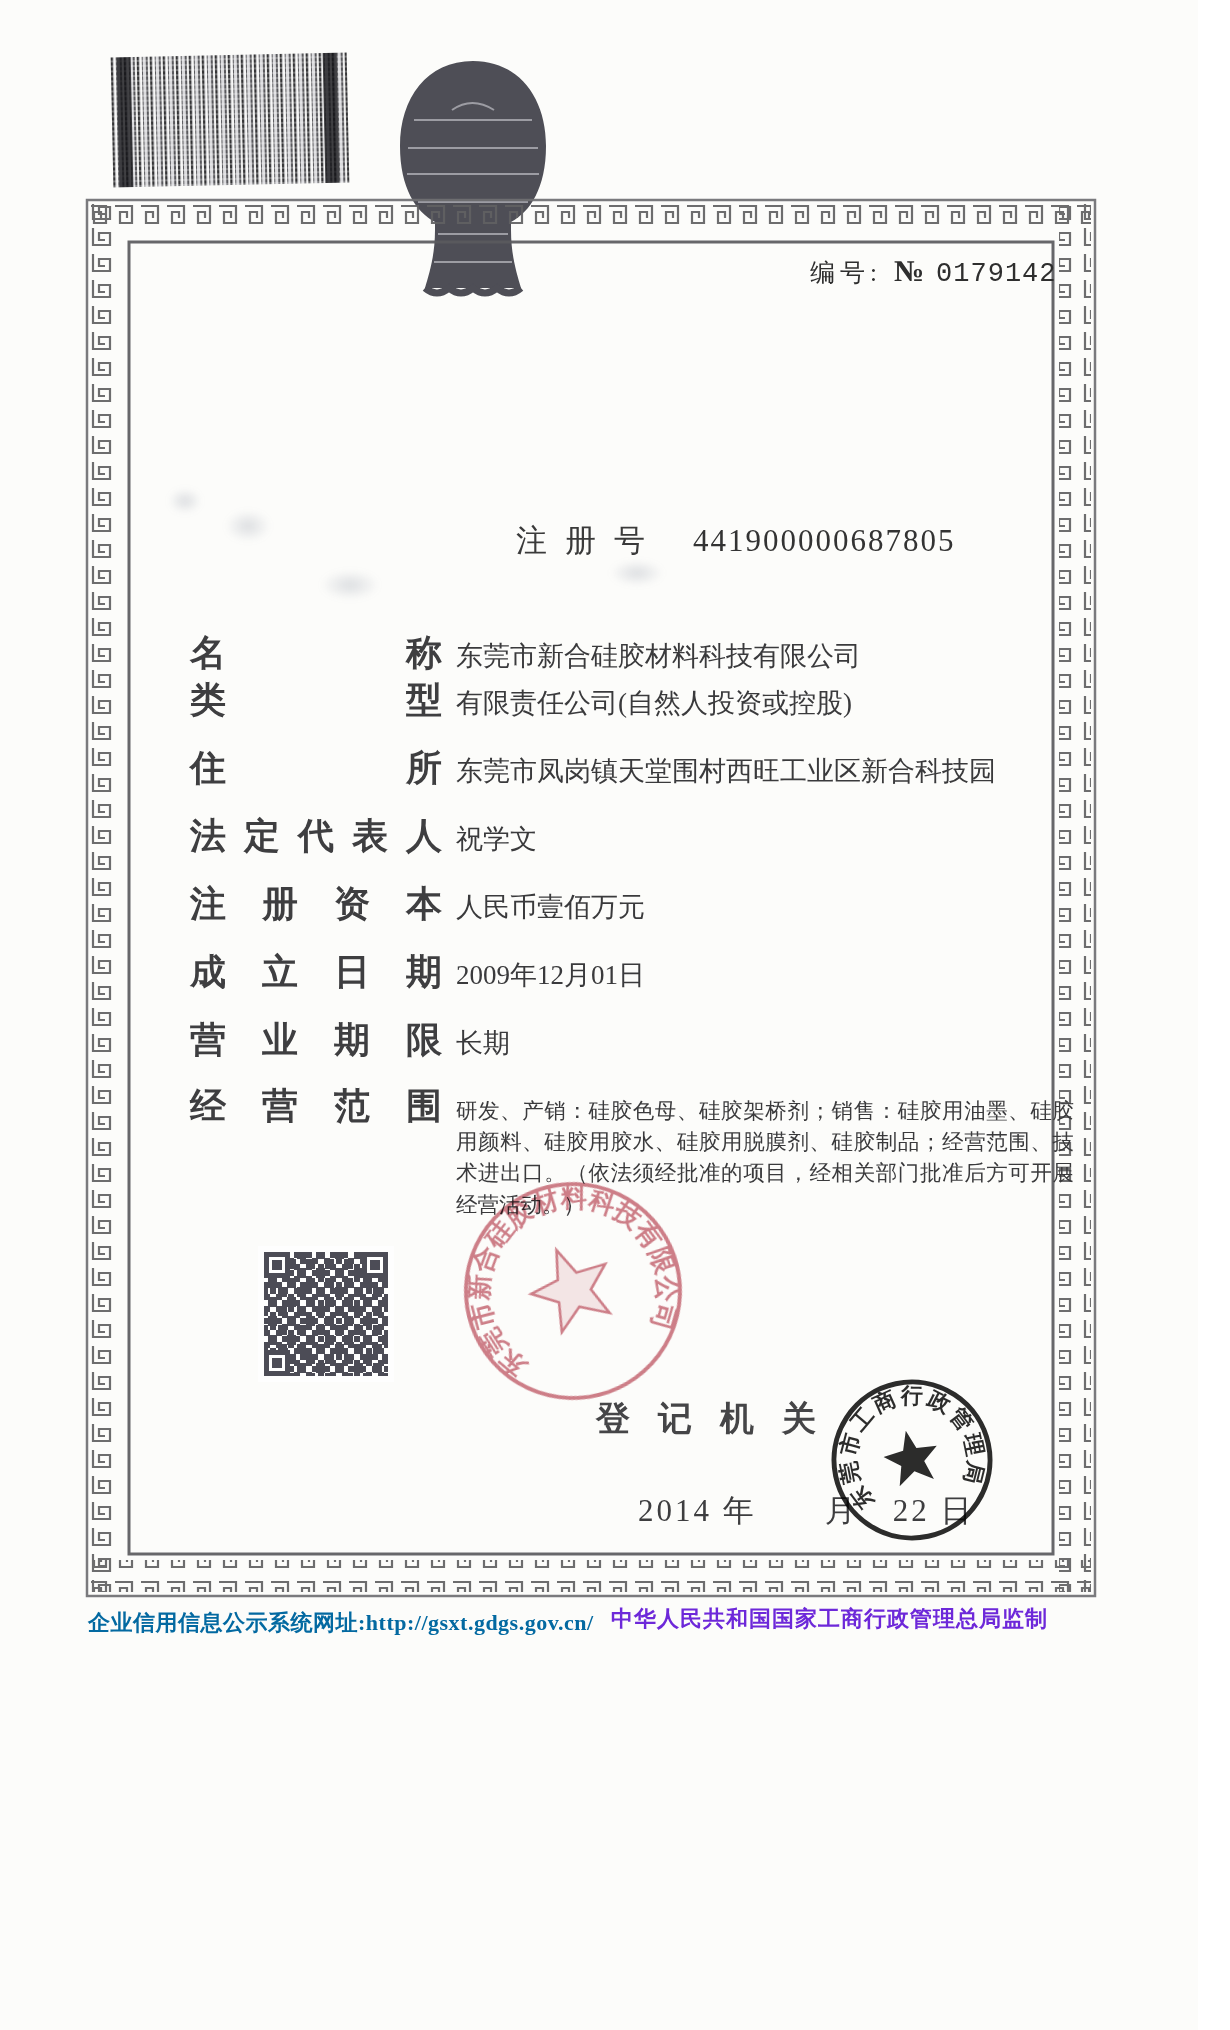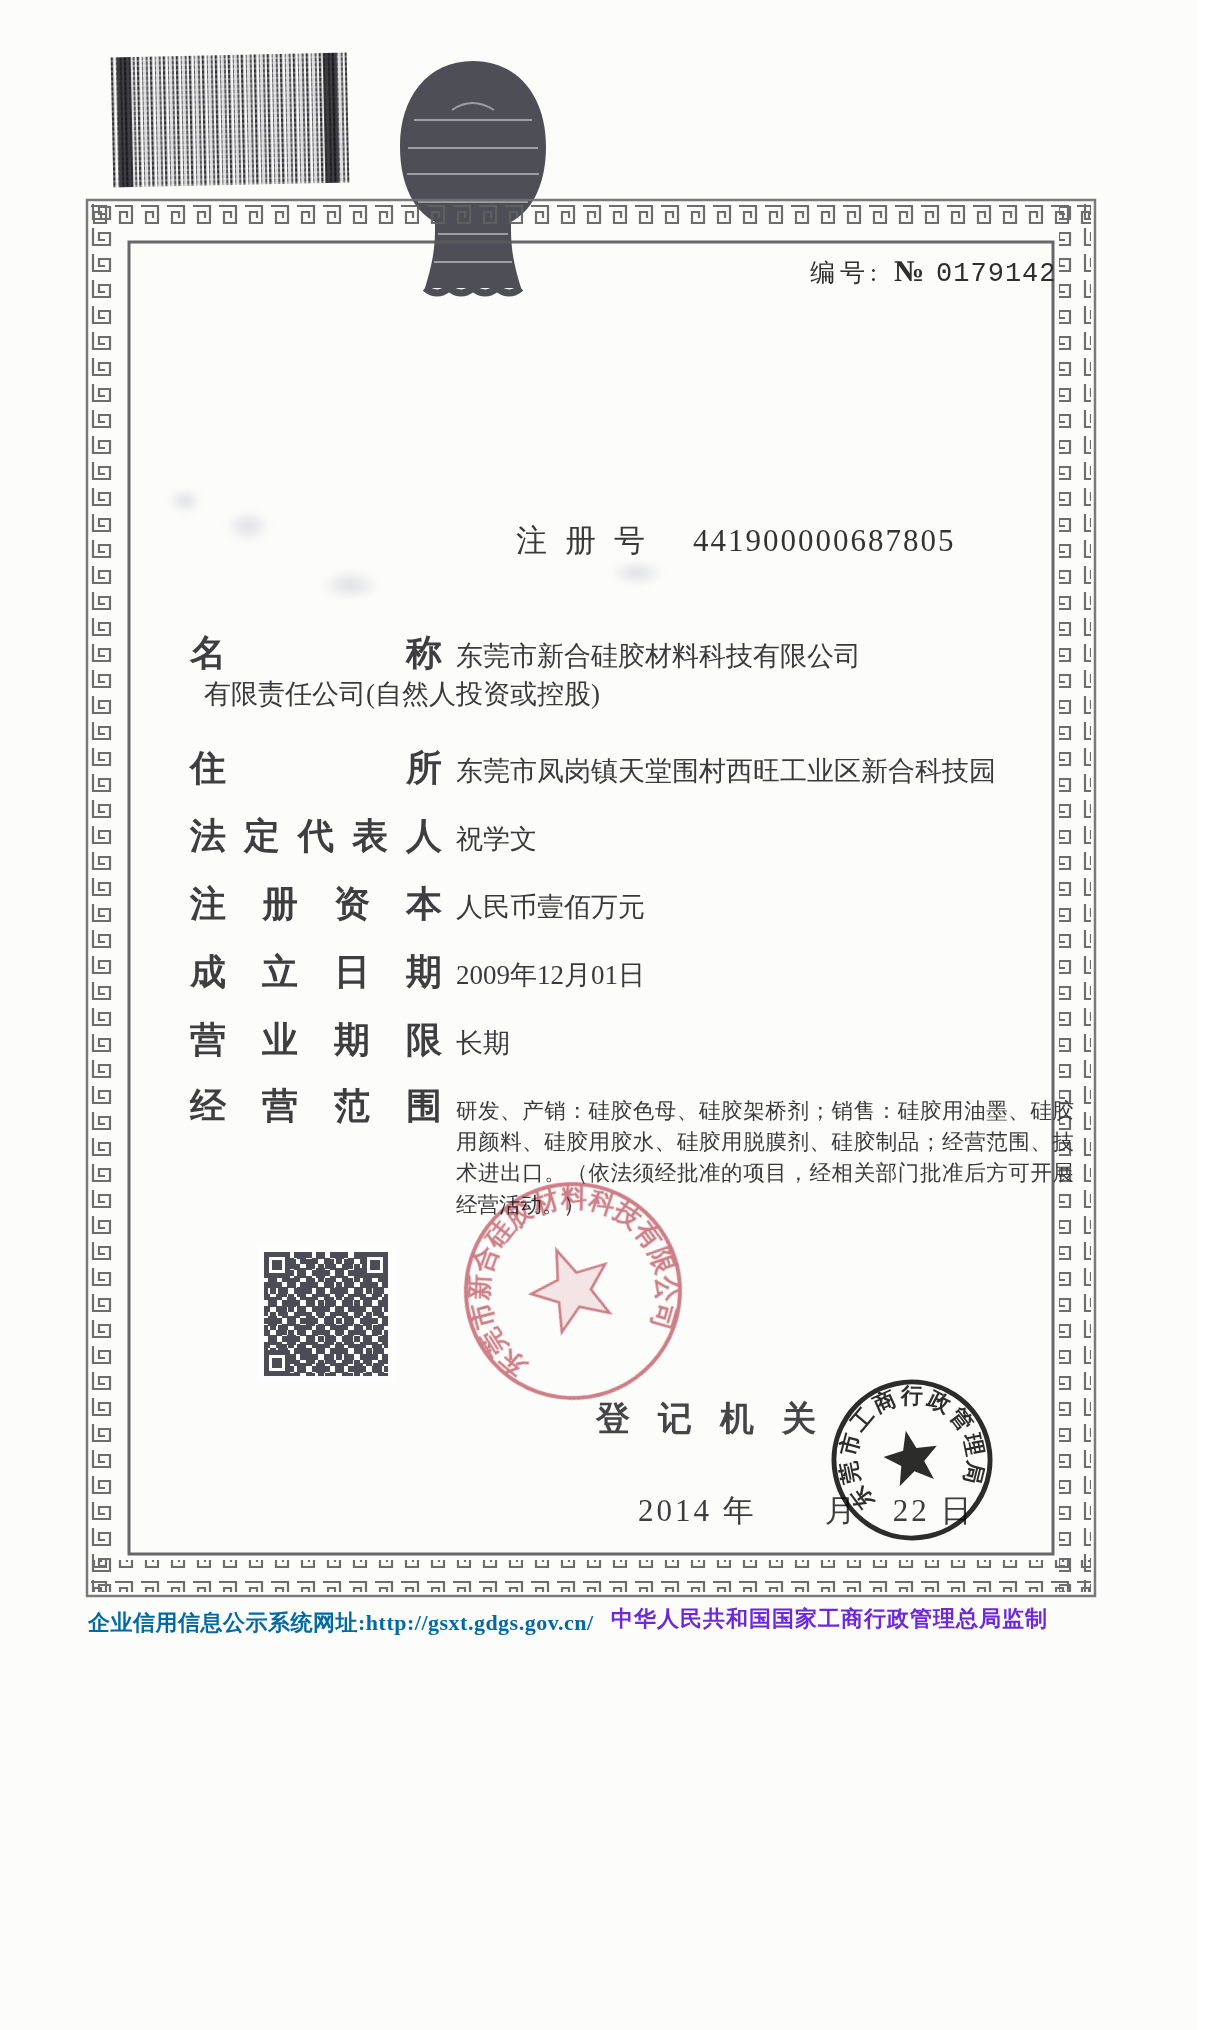--- a/index.html
+++ b/index.html
@@ -134,20 +134,21 @@
   <div class="regno">
     <span class="lbl">注册号</span>
     <span class="num">441900000687805</span>
   </div>
 
   <div class="row" style="top:629px">
     <div class="flabel">名称</div>
     <div class="fvalue">东莞市新合硅胶材料科技有限公司</div>
   </div>
   <div class="row" style="top:676px">
+    <div class="flabel">类型</div>
     <div class="fvalue">有限责任公司(自然人投资或控股)</div>
   </div>
   <div class="row" style="top:744px">
     <div class="flabel">住所</div>
     <div class="fvalue">东莞市凤岗镇天堂围村西旺工业区新合科技园</div>
   </div>
   <div class="row" style="top:812px">
     <div class="flabel">法定代表人</div>
     <div class="fvalue">祝学文</div>
   </div>

